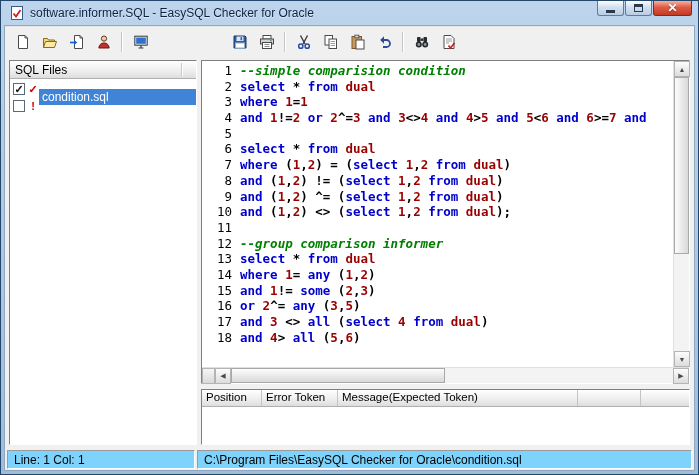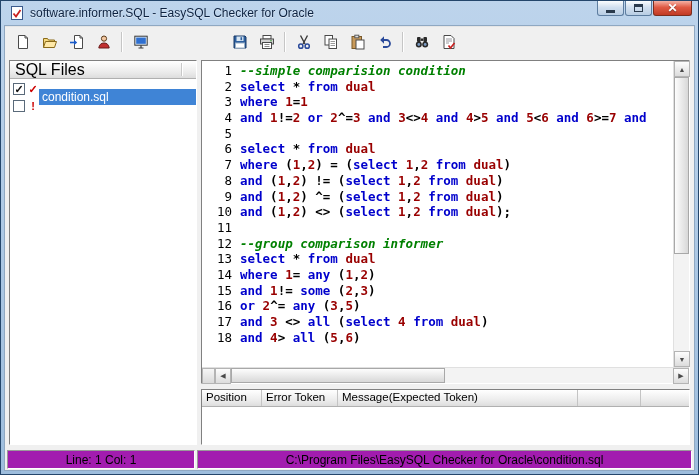--- a/index.html
+++ b/index.html
@@ -35,21 +35,21 @@
   .tb-btn svg{width:16px;height:16px;display:block;}
   .tb-sep{width:2px;height:20px;margin:0 4px;border-left:1px solid #c6c6c6;border-right:1px solid #ffffff;}
   .tb-spacer{width:72px;}
 
   
   .main{flex:1;display:flex;padding:4px 4px 3px 4px;gap:4px;min-height:0;}
 
   .sidebar{width:188px;background:#fff;border:1px solid;border-color:#808080 #fff #fff #808080;
     display:flex;flex-direction:column;}
   .lv-header{height:18px;background:linear-gradient(#ffffff,#eaeaea 70%,#dddddd);border-bottom:1px solid #b0b0b0;
-    font-size:16px;color:#000;display:flex;align-items:center;padding-left:5px;position:relative;}
+    font-size:12px;color:#000;display:flex;align-items:center;padding-left:5px;position:relative;}
   .lv-header .hdr-div{position:absolute;right:13px;top:2px;bottom:2px;width:0;
     border-left:1px solid #c8c8c8;border-right:1px solid #fff;}
   .file-list{flex:1;overflow:hidden;padding-top:1px;}
   .file-row{height:17px;display:flex;align-items:center;font-size:12px;padding-left:2px;cursor:default;}
   .cbx{width:12px;height:12px;border:1px solid #5a6a7a;background:#fff;margin:0 2px 0 1px;flex:0 0 auto;
     font-size:11px;line-height:10px;text-align:center;color:#111;font-weight:bold;}
   .st-ico{width:12px;flex:0 0 auto;text-align:center;font-weight:bold;font-size:11px;color:var(--err);line-height:12px;}
   .file-name{flex:1;padding:1px 3px;white-space:nowrap;overflow:hidden;margin-top:16px;}
   .file-row.selected .file-name{background:var(--sel);color:#fff;}
 
@@ -84,22 +84,22 @@
     display:flex;flex-direction:column;}
   .err-header{height:17px;display:flex;background:linear-gradient(#ffffff,#eaeaea 70%,#dddddd);
     border-bottom:1px solid #b0b0b0;font-size:11.5px;color:#000;}
   .err-col{padding:1px 4px 0 4px;border-right:1px solid #c4c4c4;white-space:nowrap;overflow:hidden;}
   .err-col.fill{flex:1;border-right:1px solid #c4c4c4;}
   .err-col.tail{width:48px;border-right:none;}
   .err-body{flex:1;background:#fff;}
 
   
   .statusbar{height:22px;display:flex;align-items:stretch;gap:2px;padding:2px 2px 1px 2px;background:#f0f0f0;font-size:12px;}
-  .sb-panel{border:1px solid;border-color:#9a9a9a #fdfdfd #fdfdfd #9a9a9a;background:#a21caf;
-    display:flex;align-items:center;padding:0 6px;white-space:nowrap;overflow:hidden;justify-content:center;}
+  .sb-panel{border:1px solid;border-color:#9a9a9a #fdfdfd #fdfdfd #9a9a9a;background:#7dd3fc;
+    display:flex;align-items:center;padding:0 6px;white-space:nowrap;overflow:hidden;}
   .sb-panel.p1{width:188px;flex:0 0 auto;}
   .sb-panel.p2{flex:1;}
 </style>
 </head>
 <body>
 
 <div class="window">
 
   <div class="titlebar">
     <span class="app-ico">

